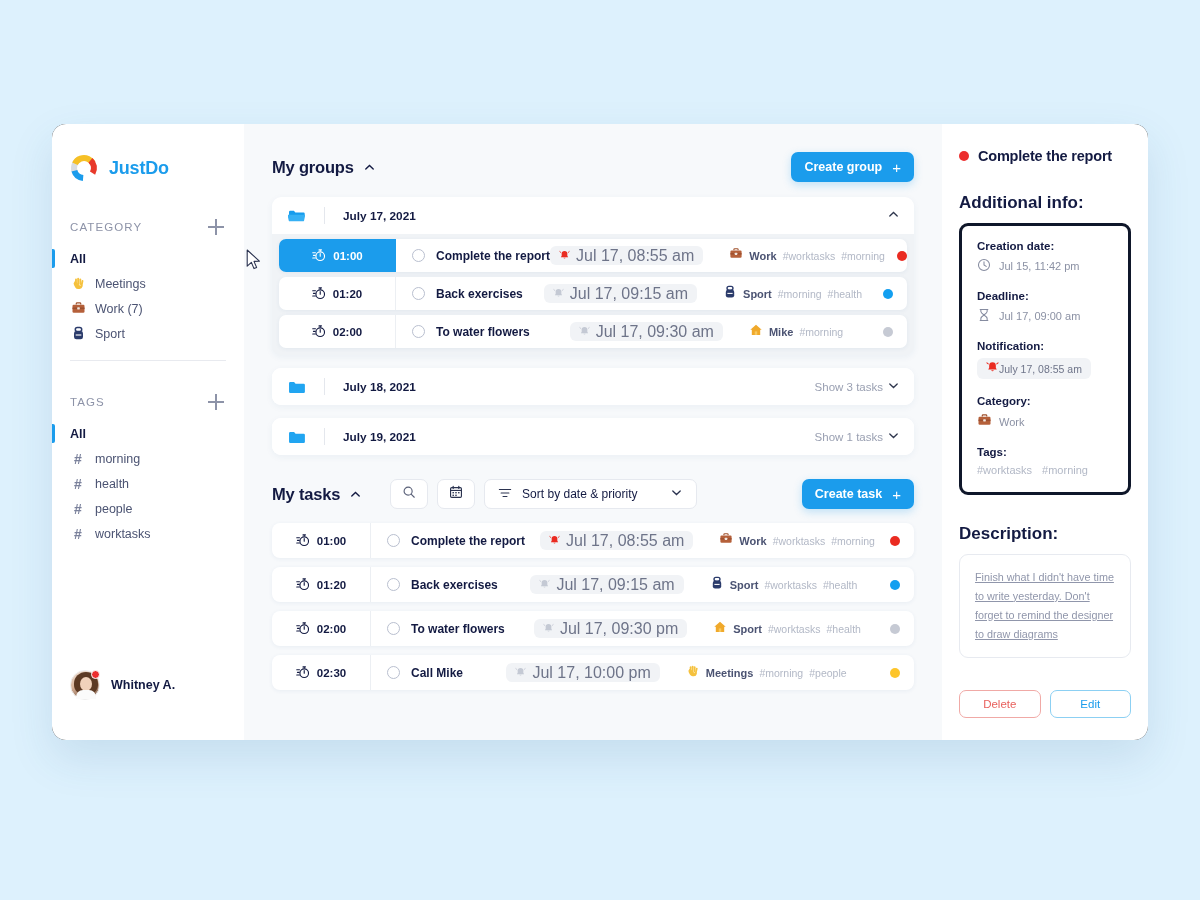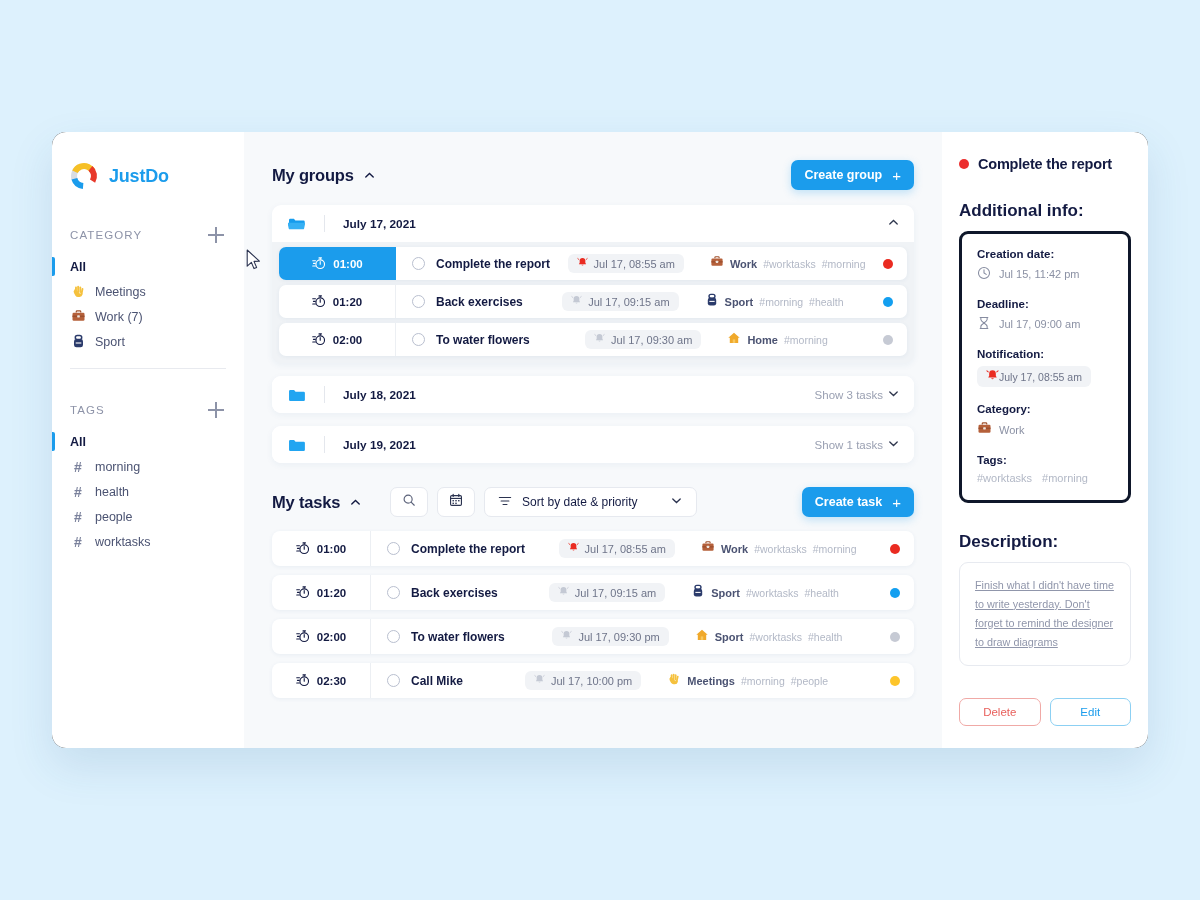--- a/index.html
+++ b/index.html
@@ -5,21 +5,21 @@
   * { box-sizing: border-box; margin: 0; padding: 0; }
   html, body {
     width: 1200px; height: 900px;
     background: #ddf1fd;
     font-family: "Liberation Sans", sans-serif;
     overflow: hidden;
   }
 
   #app {
     position: absolute;
-    left: 52px; top: 132px;
+    left: 52px; top: 124px;
     width: 1096px; height: 616px;
     background: #000000;
     border-radius: 14px;
     box-shadow: 0 18px 44px rgba(40,90,140,0.13);
     display: flex;
     overflow: hidden;
   }
 
   
   .sidebar {
@@ -155,21 +155,21 @@
   .chk {
     width: 13px; height: 13px; border-radius: 50%;
     border: 1.4px solid #b9bfcf; margin: 0 11px 0 16px; flex: 0 0 13px;
   }
   .t-title { font-size: 12px; font-weight: bold; color: #131a42; flex: 0 0 auto; }
   .t-mid { flex: 1 1 auto; }
 
   .chip {
     display: inline-flex; align-items: center; gap: 6px;
     background: #f1f3f6; border-radius: 6px; height: 19px; padding: 0 9px;
-    font-size: 11px; color: #6e7489; white-space: nowrap;
+    font-size: 16px; color: #6e7489; white-space: nowrap;
   }
   .cat-wrap {
     display: inline-flex; align-items: center; gap: 6px;
     margin-left: 26px; white-space: nowrap;
   }
   .cat-name { font-size: 11px; color: #4b5372; font-weight: bold; }
   .tag { font-size: 10.5px; color: #b2b8c6; }
   .dot { width: 10px; height: 10px; border-radius: 50%; margin: 0 14px 0 0; flex: 0 0 10px; }
   .pri-spacer { flex: 1 1 auto; min-width: 12px; }
 
@@ -325,20 +325,29 @@
         <span>people</span>
       </div>
       <div class="nav-item">
         <span class="ic hashm">#</span>
         <span>worktasks</span>
       </div>
     </nav>
 
     <div class="sidebar-spacer"></div>
 
+    <div class="user-box">
+      <span class="avatar">
+        <span class="hair"></span>
+        <span class="face"></span>
+        <span class="body"></span>
+        <span class="badge"></span>
+      </span>
+      <span class="user-name">Whitney A.</span>
+    </div>
   </aside>
 
   <section class="main">
 
     <div class="sec-bar">
       <span class="sec-h1">My groups</span>
       <span class="caret">
         <svg width="13" height="13" viewBox="0 0 14 14">
             <path d="M3 8.6 L7 4.8 L11 8.6" fill="none" stroke="#131a42" stroke-width="1.5" stroke-linecap="round"></path>
           </svg>
@@ -490,21 +499,21 @@
             </span>
             <span>Jul 17, 09:30 am</span>
           </span>
           <span class="cat-wrap">
             <span>
               <svg width="14" height="14" viewBox="0 0 16 16">
                   <path d="M8 2 L14.5 7.6 L12.8 7.6 L12.8 13.6 L3.2 13.6 L3.2 7.6 L1.5 7.6 Z" fill="#f0a92b"></path>
                   <rect x="6.6" y="9.6" width="2.8" height="4" fill="#f8c95f"></rect>
                 </svg>
             </span>
-            <span class="cat-name">Home</span>
+            <span class="cat-name">Mike</span>
             <span class="tag">#morning</span>
           </span>
           <span class="pri-spacer"></span>
           <span class="dot" style="background:#c6cad4"></span>
         </div>
 
       </div>
     </div>
 
     <div class="group-card">

